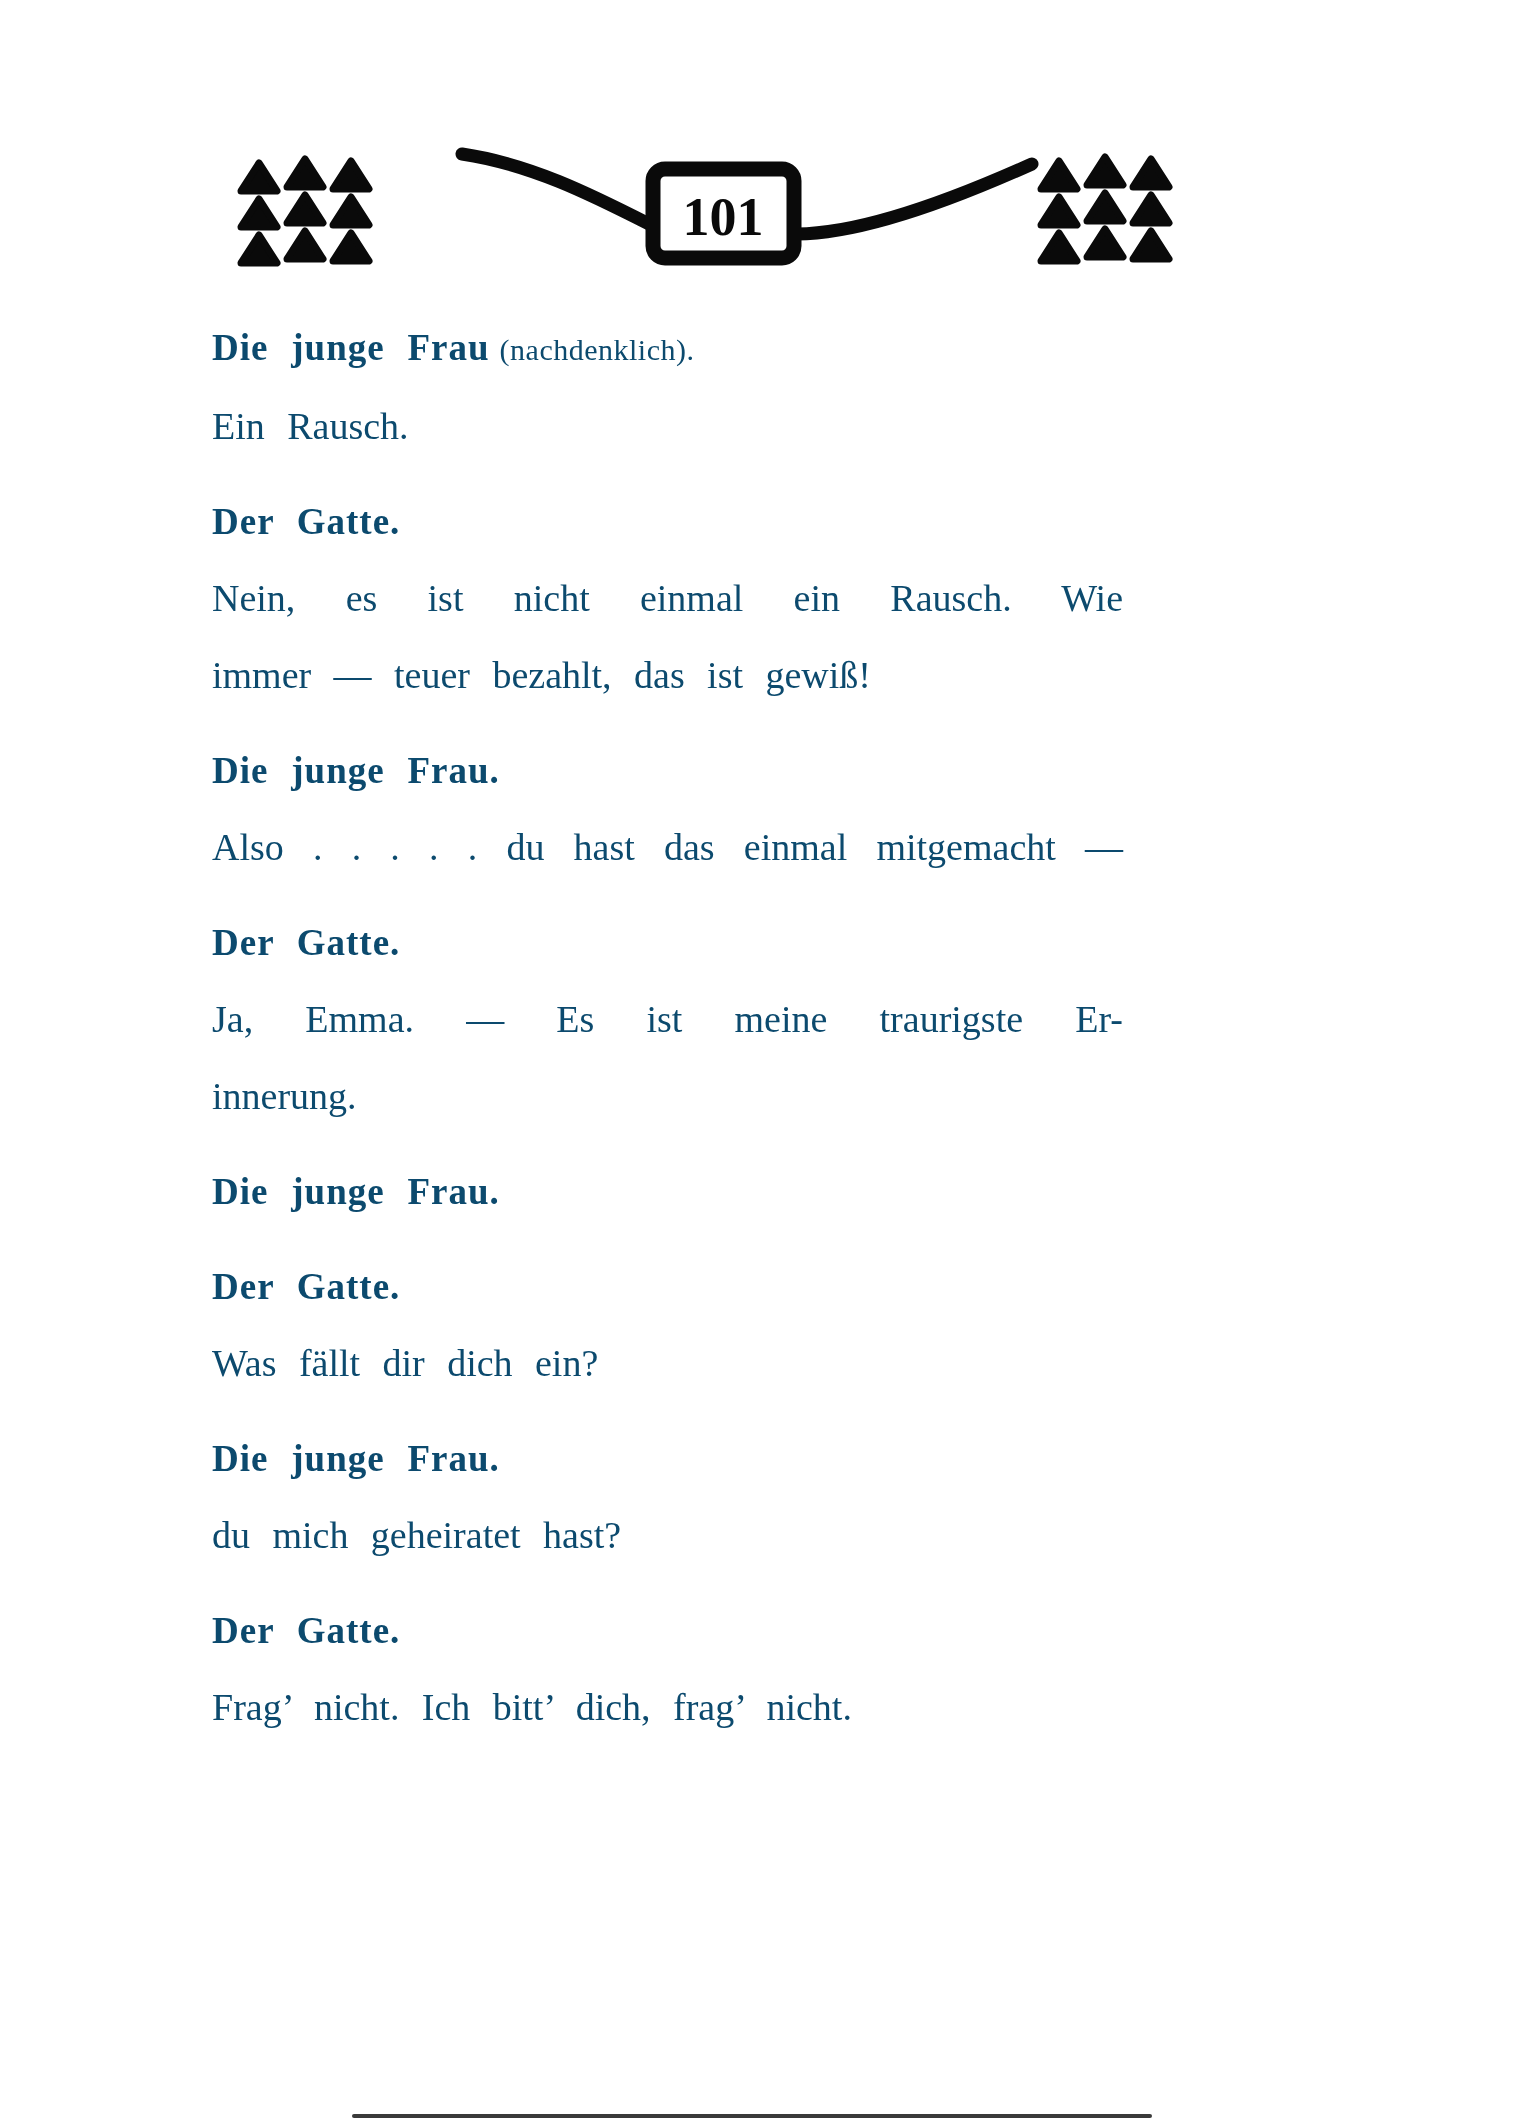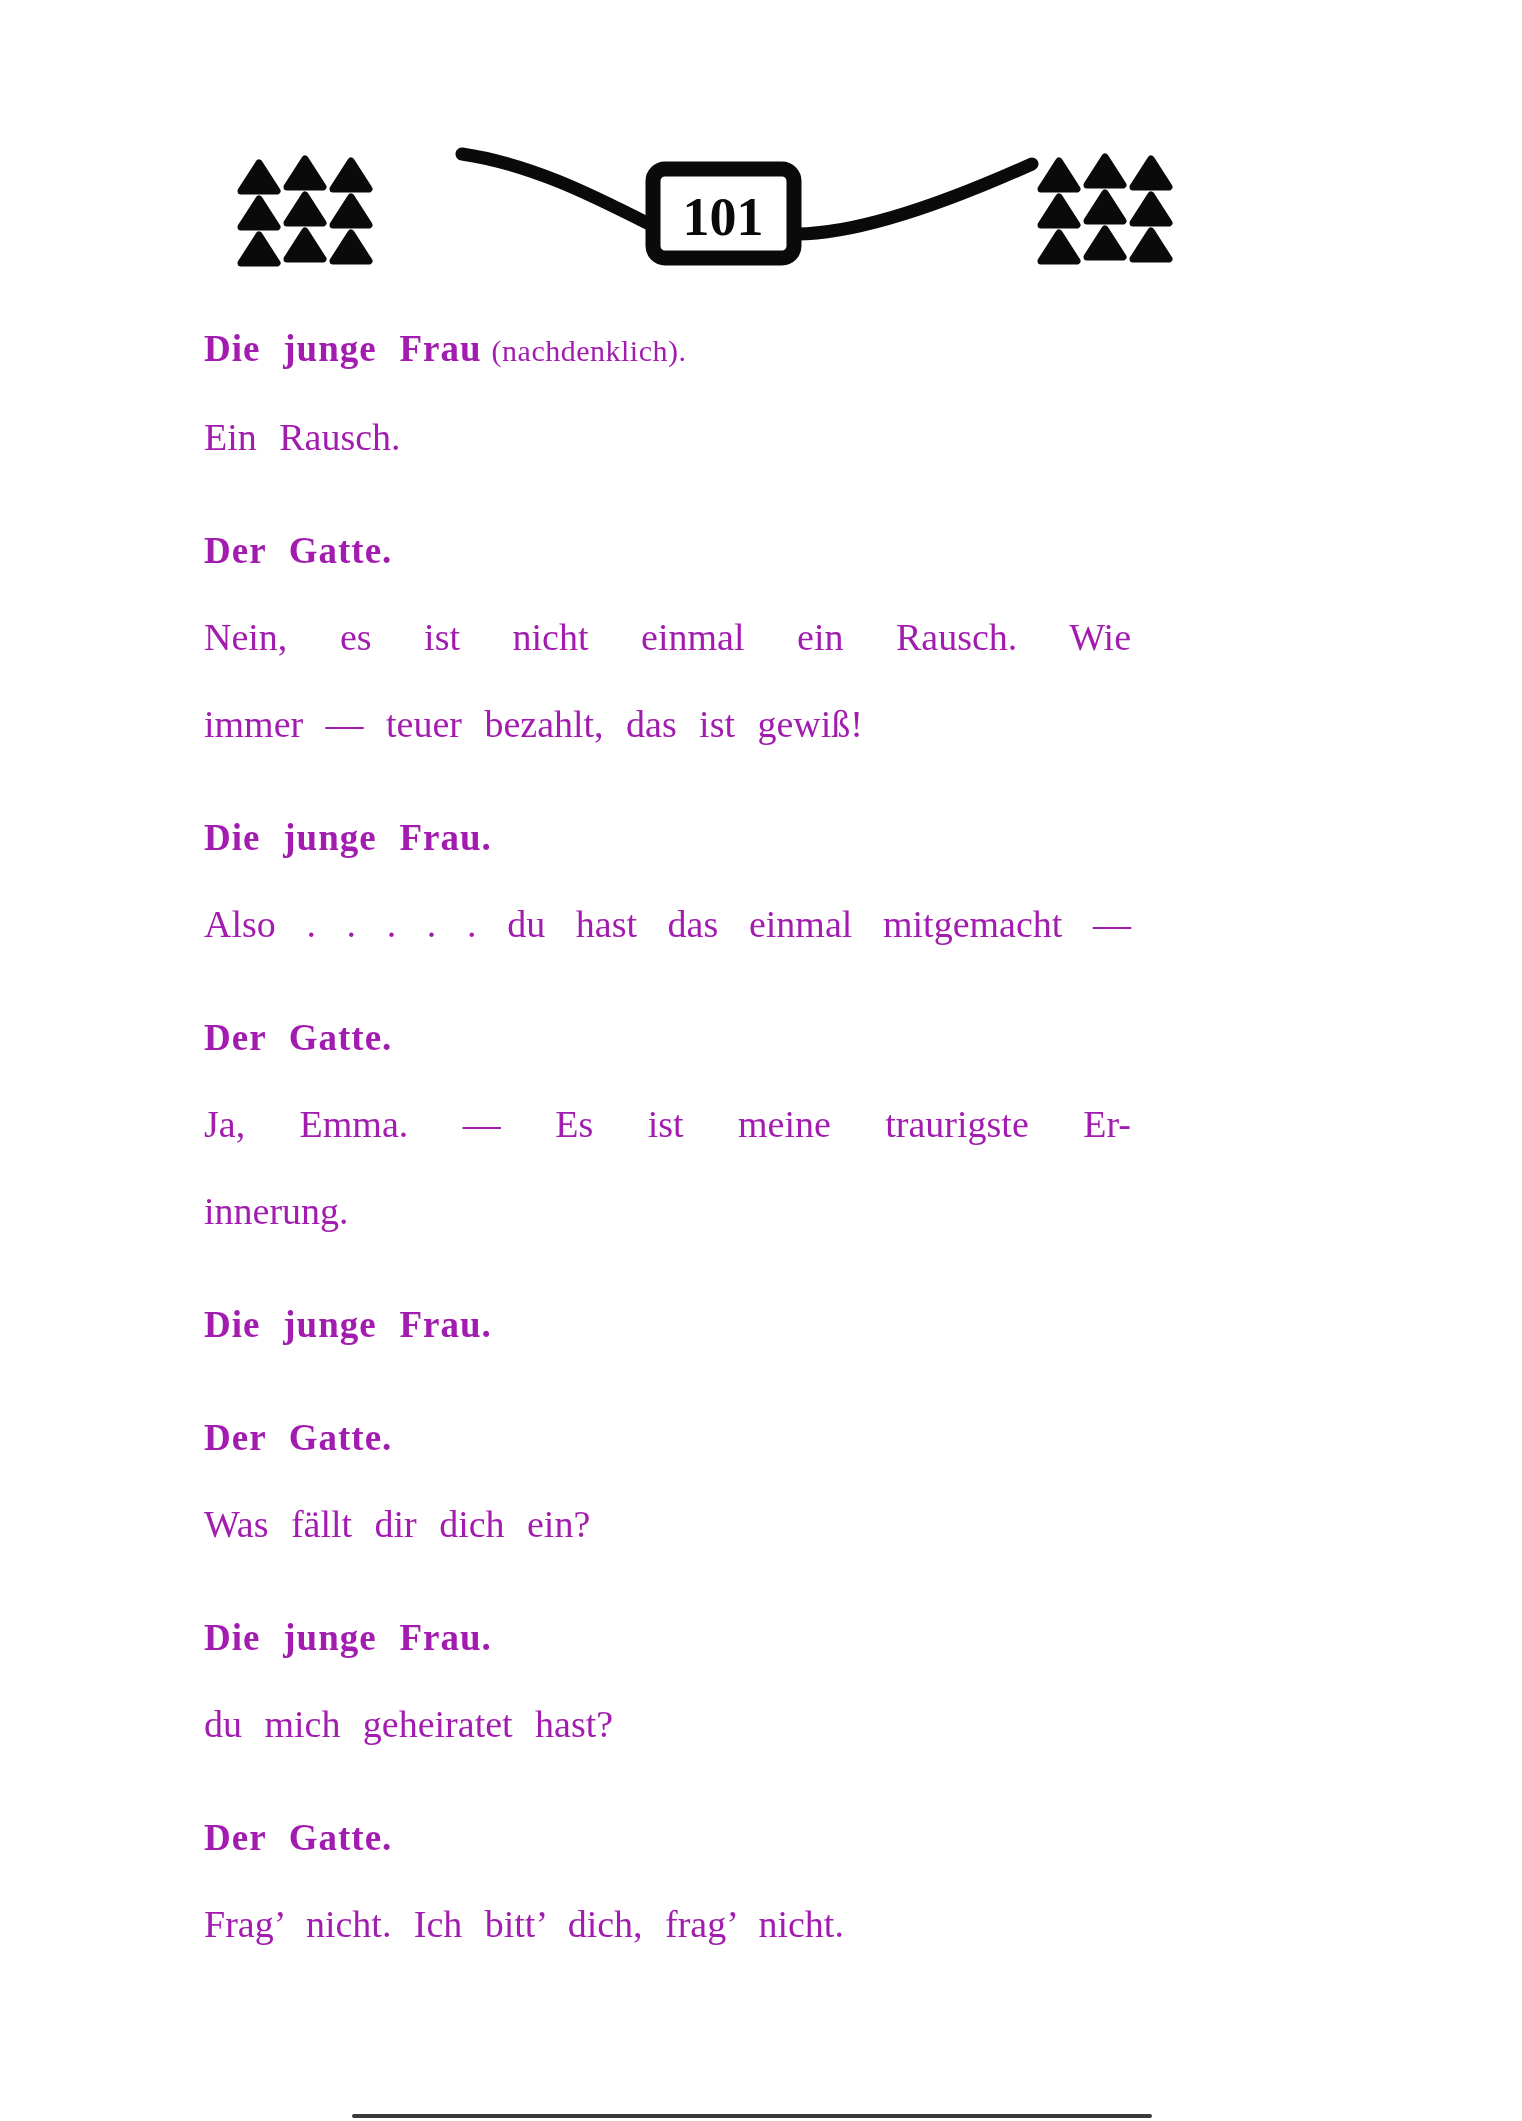--- a/index.html
+++ b/index.html
@@ -5,21 +5,21 @@
   html, body {
     margin: 0;
     padding: 0;
     background: #ffffff;
   }
   .page {
     position: relative;
     width: 1522px;
     height: 2121px;
     background: #ffffff;
-    color: #a21caf;
+    color: #0c4a6e;
     font-family: "Liberation Serif", serif;
     overflow: hidden;
   }
   .header-svg {
     position: absolute;
     left: 170px;
     top: 112px;
     width: 1010px;
     height: 170px;
   }
@@ -36,23 +36,23 @@
   .column {
     position: absolute;
     left: 200px;
     top: 303px;
     width: 935px;
   }
   .block {
     margin: 0 0 30px 0;
   }
   .speaker, .line {
-    margin: 4px;
+    margin: 12px;
     font-size: 38px;
-    line-height: 83px;
+    line-height: 65px;
     word-spacing: 0.34em;
   }
   .speaker {
     font-weight: bold;
     font-size: 37px;
     letter-spacing: 1px;
   }
   .speaker .stage {
     font-weight: normal;
     font-size: 30px;

